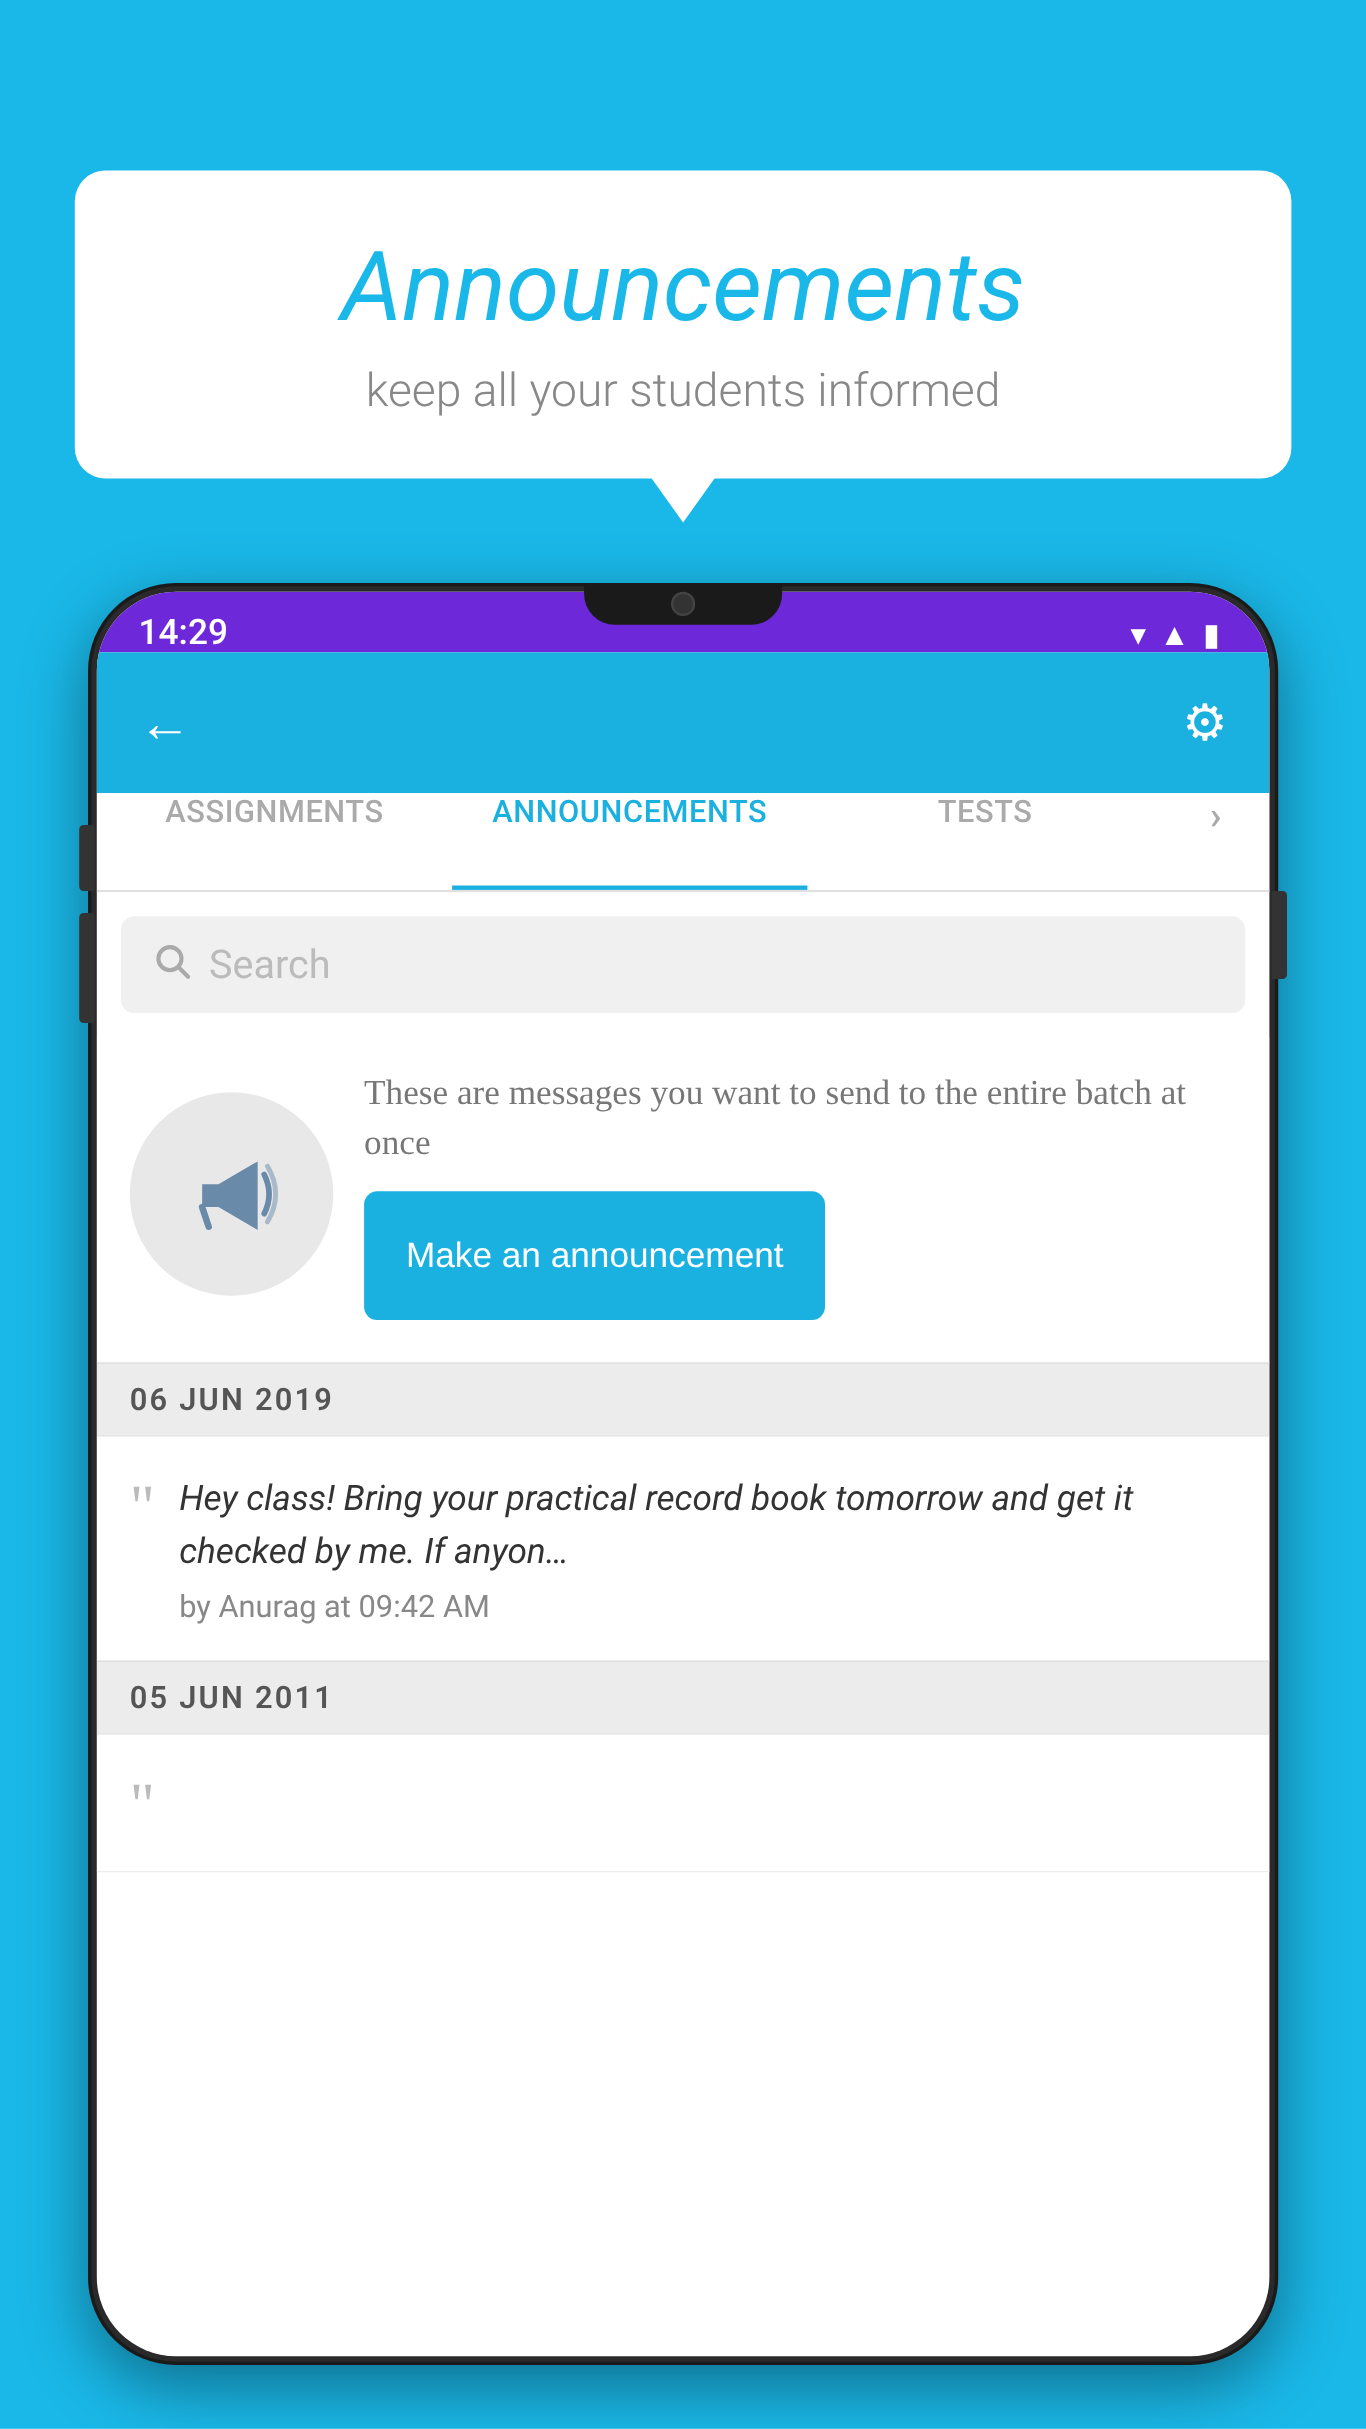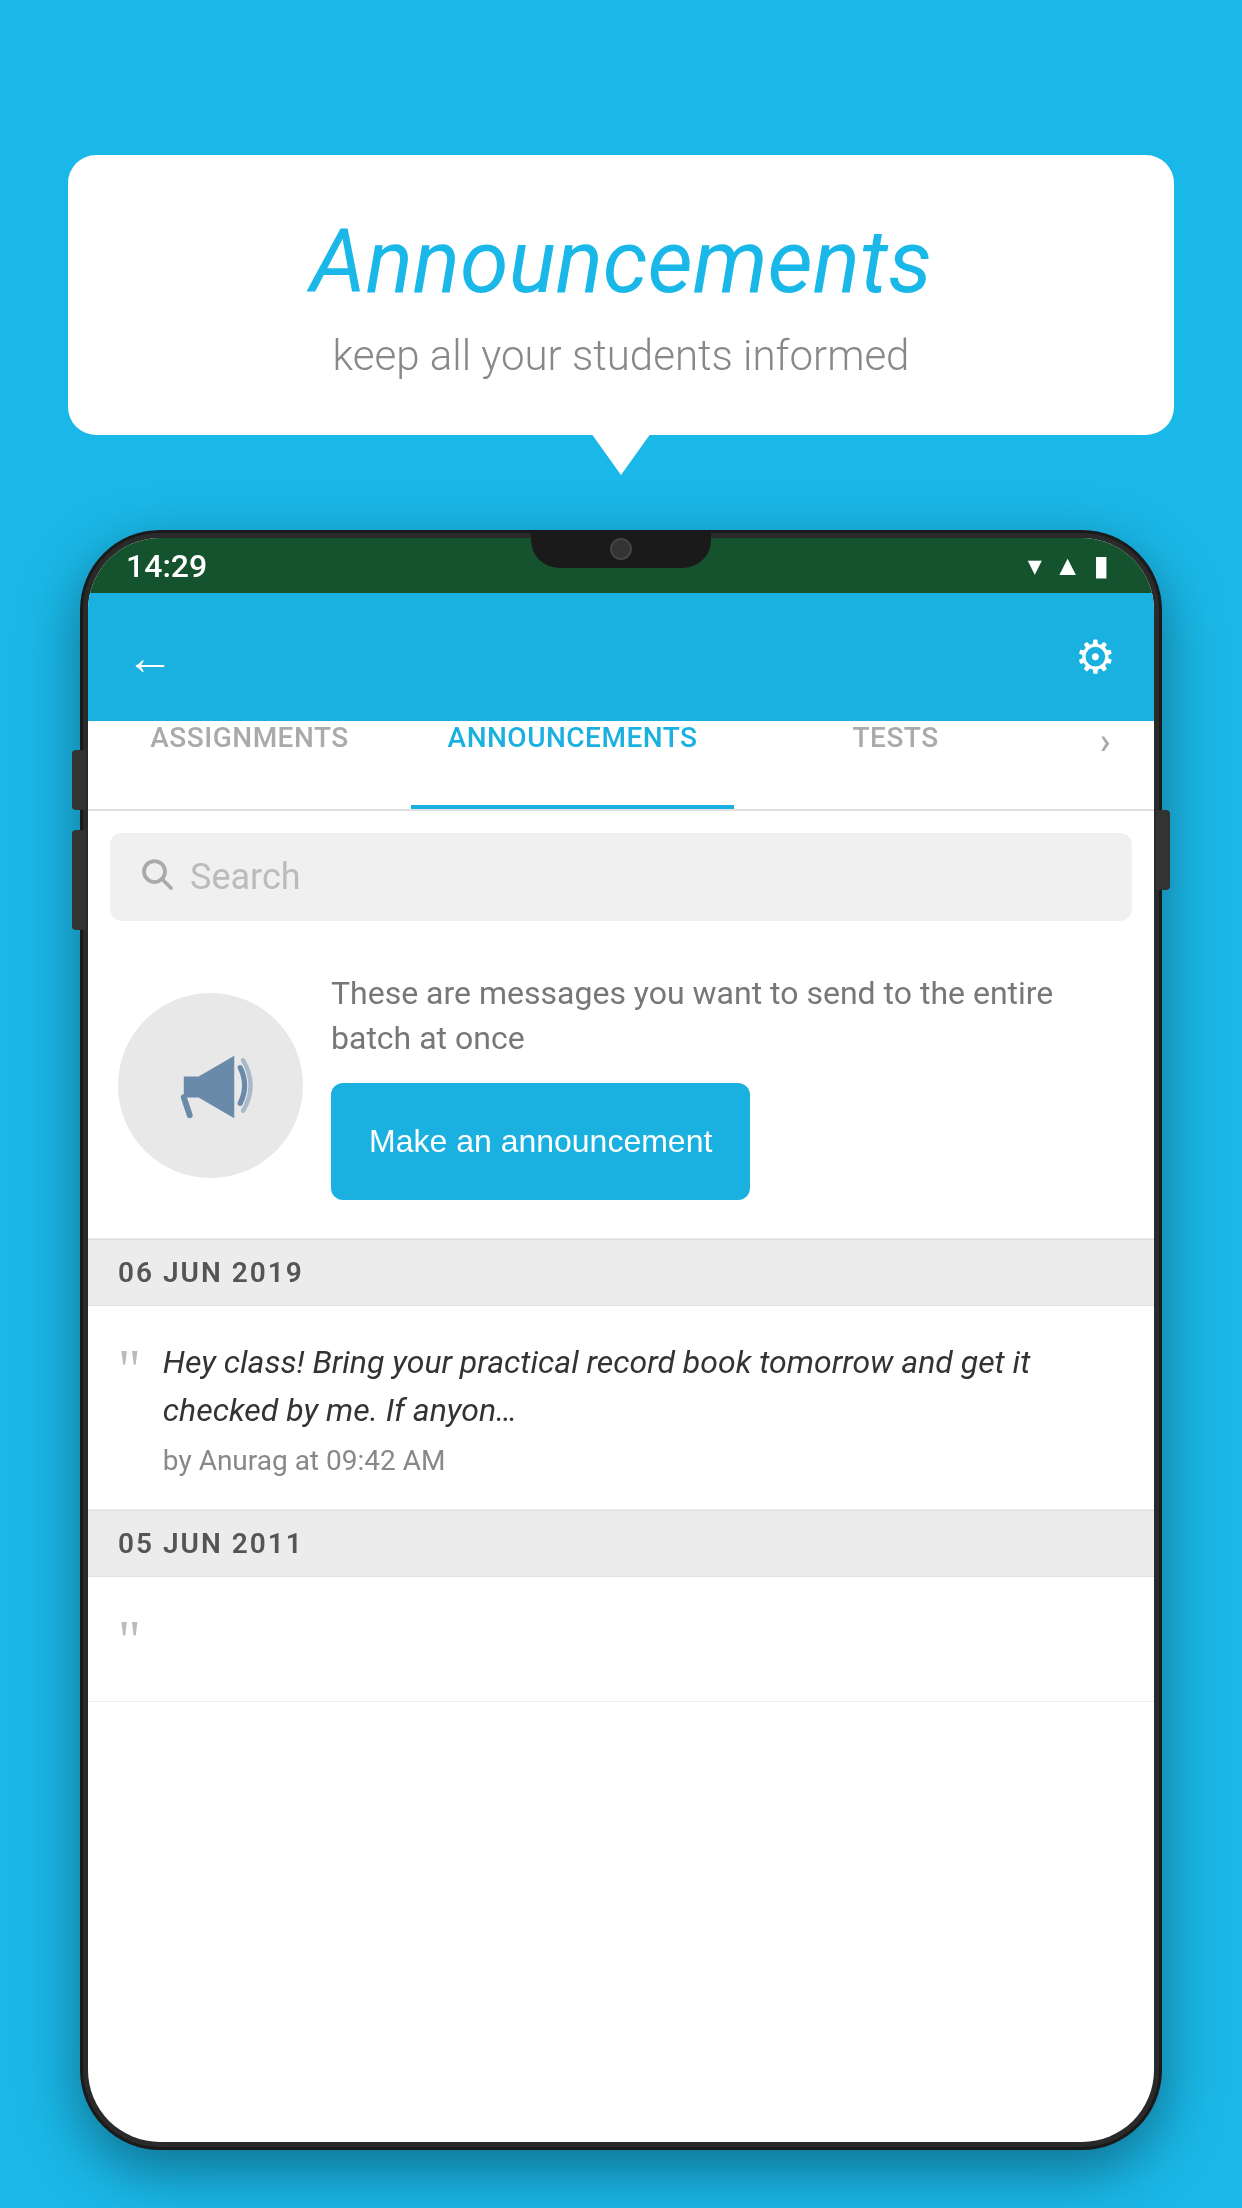--- a/index.html
+++ b/index.html
@@ -121,24 +121,24 @@
       left: 8px;
       right: 8px;
       bottom: 8px;
       border-radius: 72px;
       background: white;
       overflow: hidden;
     }
 
     
     .status-bar {
-      background: #14532d;
+      background: #6d28d9;
       height: 55px;
       display: flex;
-      align-items: center;
+      align-items: flex-end;
       justify-content: space-between;
       padding: 0 45px 0 38px;
     }
 
     .status-time {
       color: white;
       font-size: 32px;
       font-weight: 500;
     }
 
@@ -272,20 +272,21 @@
 
     .promo-content {
       flex: 1;
     }
 
     .promo-text {
       font-size: 32px;
       color: #777;
       line-height: 1.4;
       margin-bottom: 22px;
+      font-family: Liberation Serif, serif;
     }
 
     .make-announcement-btn {
       background: #1ab0e0;
       color: white;
       border: none;
       border-radius: 12px;
       padding: 40px 38px;
       font-size: 32px;
       font-weight: 500;

